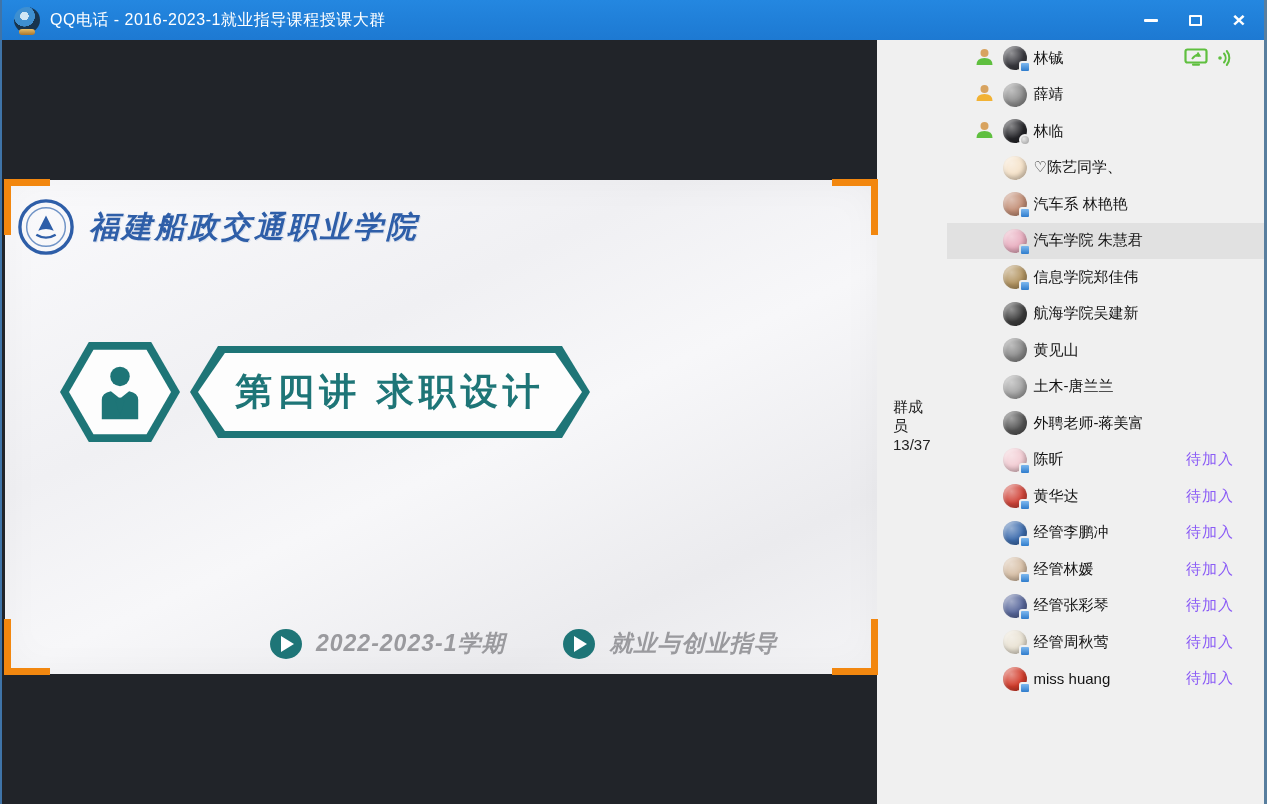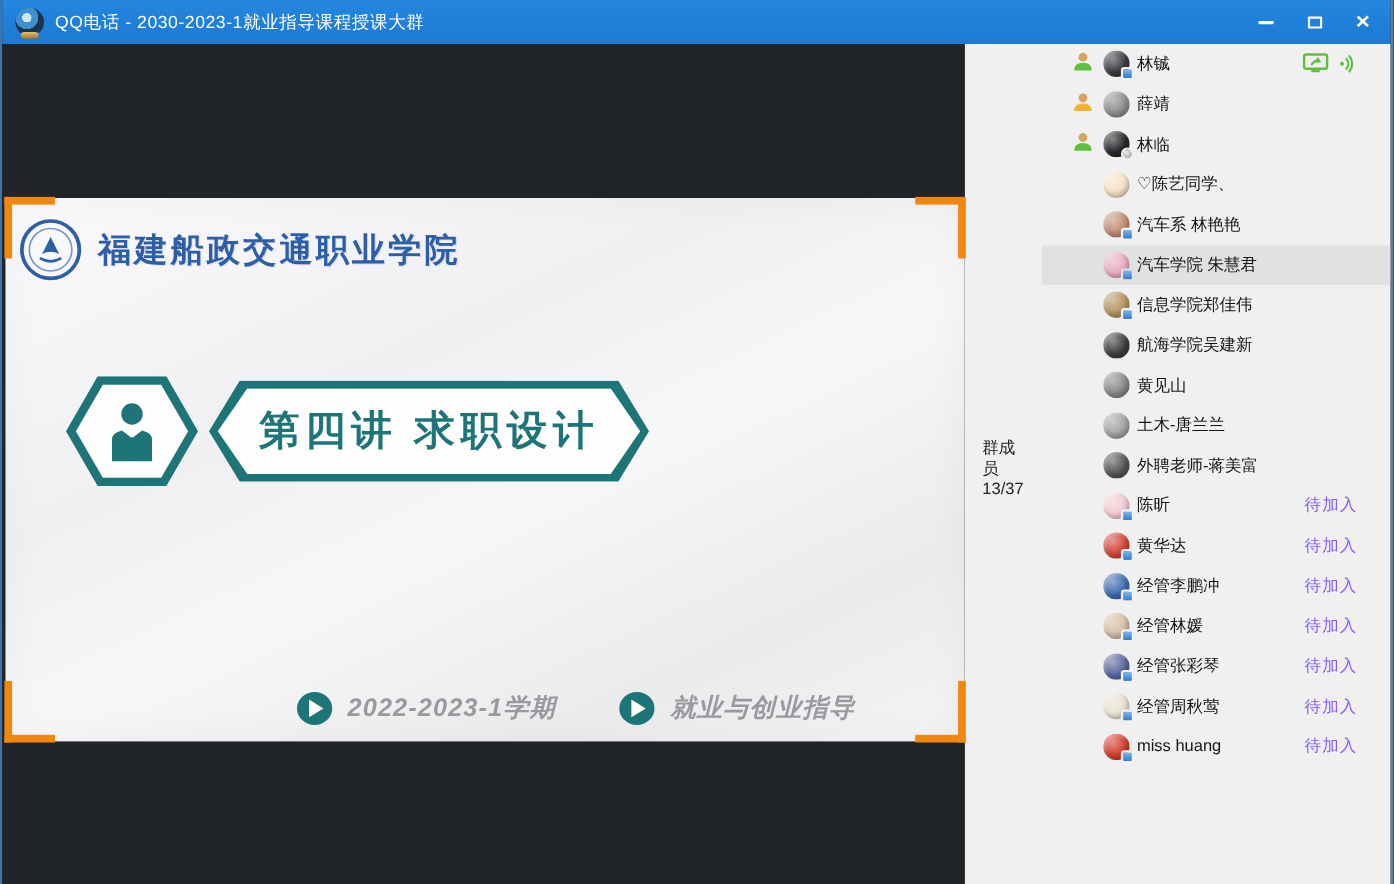--- a/index.html
+++ b/index.html
@@ -54,21 +54,21 @@
   .corner { position:absolute; width:46px; height:56px; }
   .corner.tl { left:-1px; top:-1px; border-left:7px solid #f2870f; border-top:7px solid #f2870f; }
   .corner.tr { right:-1px; top:-1px; border-right:7px solid #f2870f; border-top:7px solid #f2870f; }
   .corner.bl { left:-1px; bottom:-1px; border-left:7px solid #f2870f; border-bottom:7px solid #f2870f; }
   .corner.br { right:-1px; bottom:-1px; border-right:7px solid #f2870f; border-bottom:7px solid #f2870f; }
 
   .logo-row { position:absolute; left:12px; top:18px; display:flex; align-items:center; }
   .emblem { width:58px; height:58px; margin-right:14px; }
   .school-name {
     font-family:"Liberation Serif","DejaVu Serif",serif;
-    font-weight:bold;
+    font-style:italic; font-weight:bold;
     font-size:30px; color:#2e5ea8; letter-spacing:3px;
     text-shadow:1px 1px 0 rgba(46,94,168,.15);
   }
 
   .hero { position:absolute; left:55px; top:160px; width:760px; display:flex; align-items:center; }
   .hex-outer {
     width:120px; height:104px; background:#1e7577;
     clip-path:polygon(0 50%,24% 2%,76% 2%,100% 50%,76% 98%,24% 98%);
     position:relative; flex:0 0 120px;
     filter:drop-shadow(3px 4px 3px rgba(0,0,0,.25));
@@ -140,21 +140,21 @@
   .live-ic { display:flex; align-items:center; gap:8px; }
   .live-ic svg { display:block; }
 </style>
 </head>
 <body>
 
 <div class="window">
 
   <div class="titlebar">
     <span class="app-icon"></span>
-    <span class="title-text">QQ电话 - 2030-2023-1就业指导课程授课大群</span>
+    <span class="title-text">QQ电话 - 2016-2023-1就业指导课程授课大群</span>
     <span class="win-btns">
       <span class="win-btn">
           <span class="glyph-min"></span>
         </span>
       <span class="win-btn">
           <span class="glyph-max"></span>
         </span>
       <span class="win-btn">
           <span class="glyph-close">×</span>
         </span>

